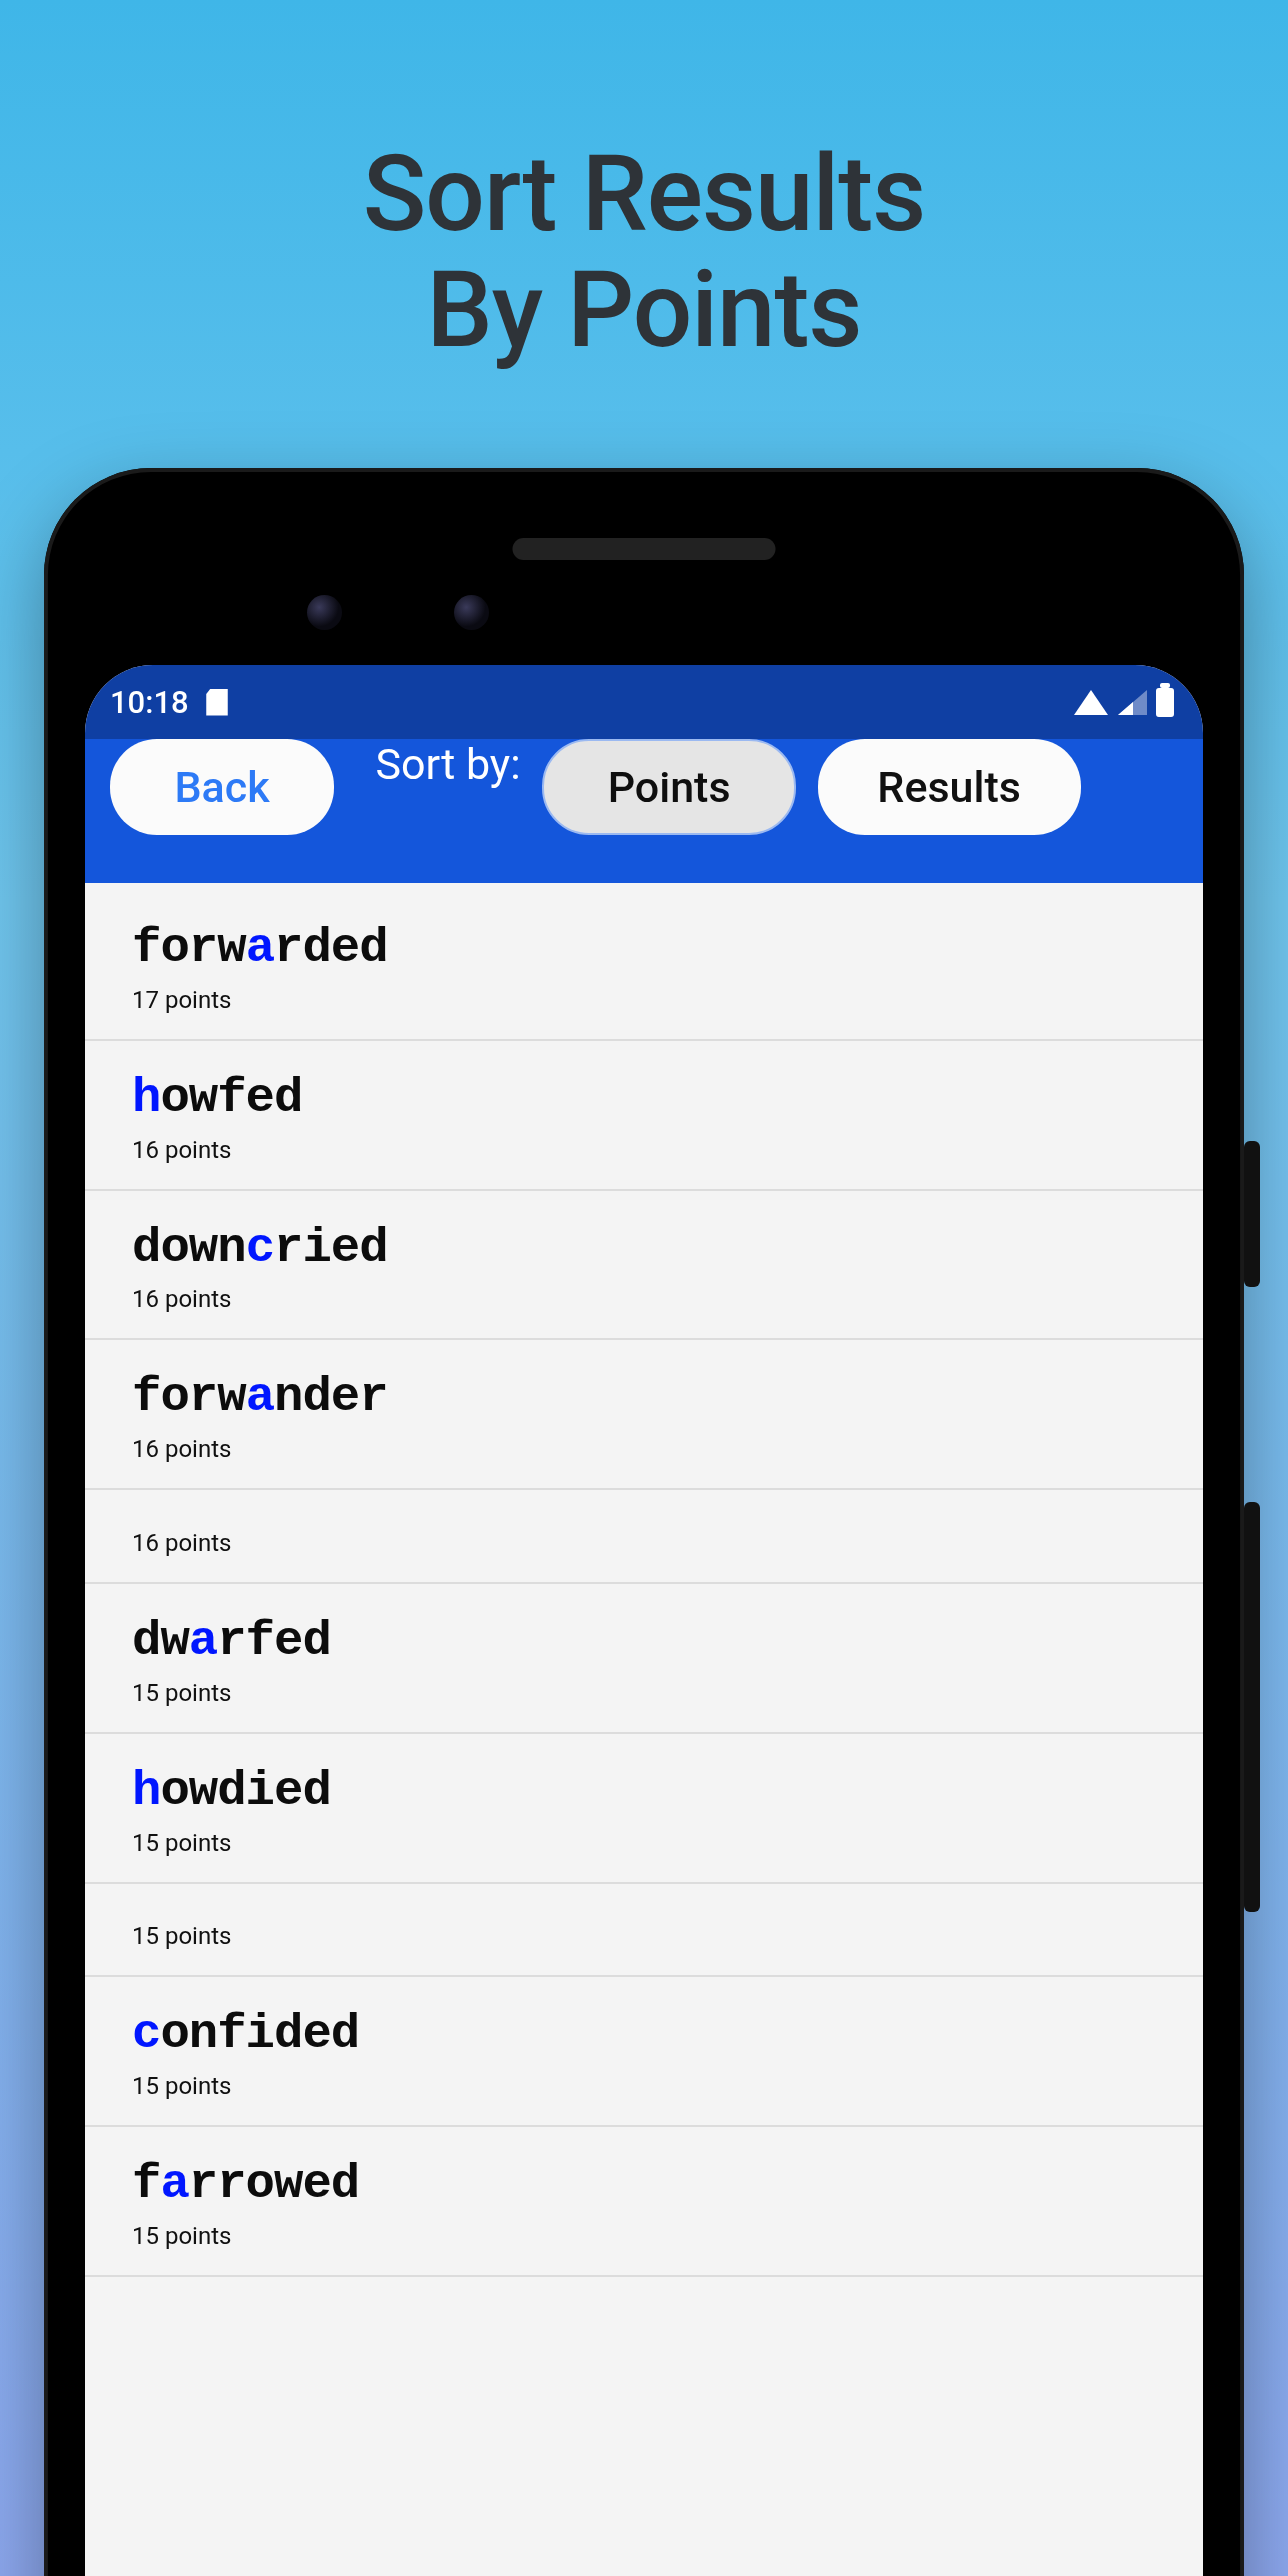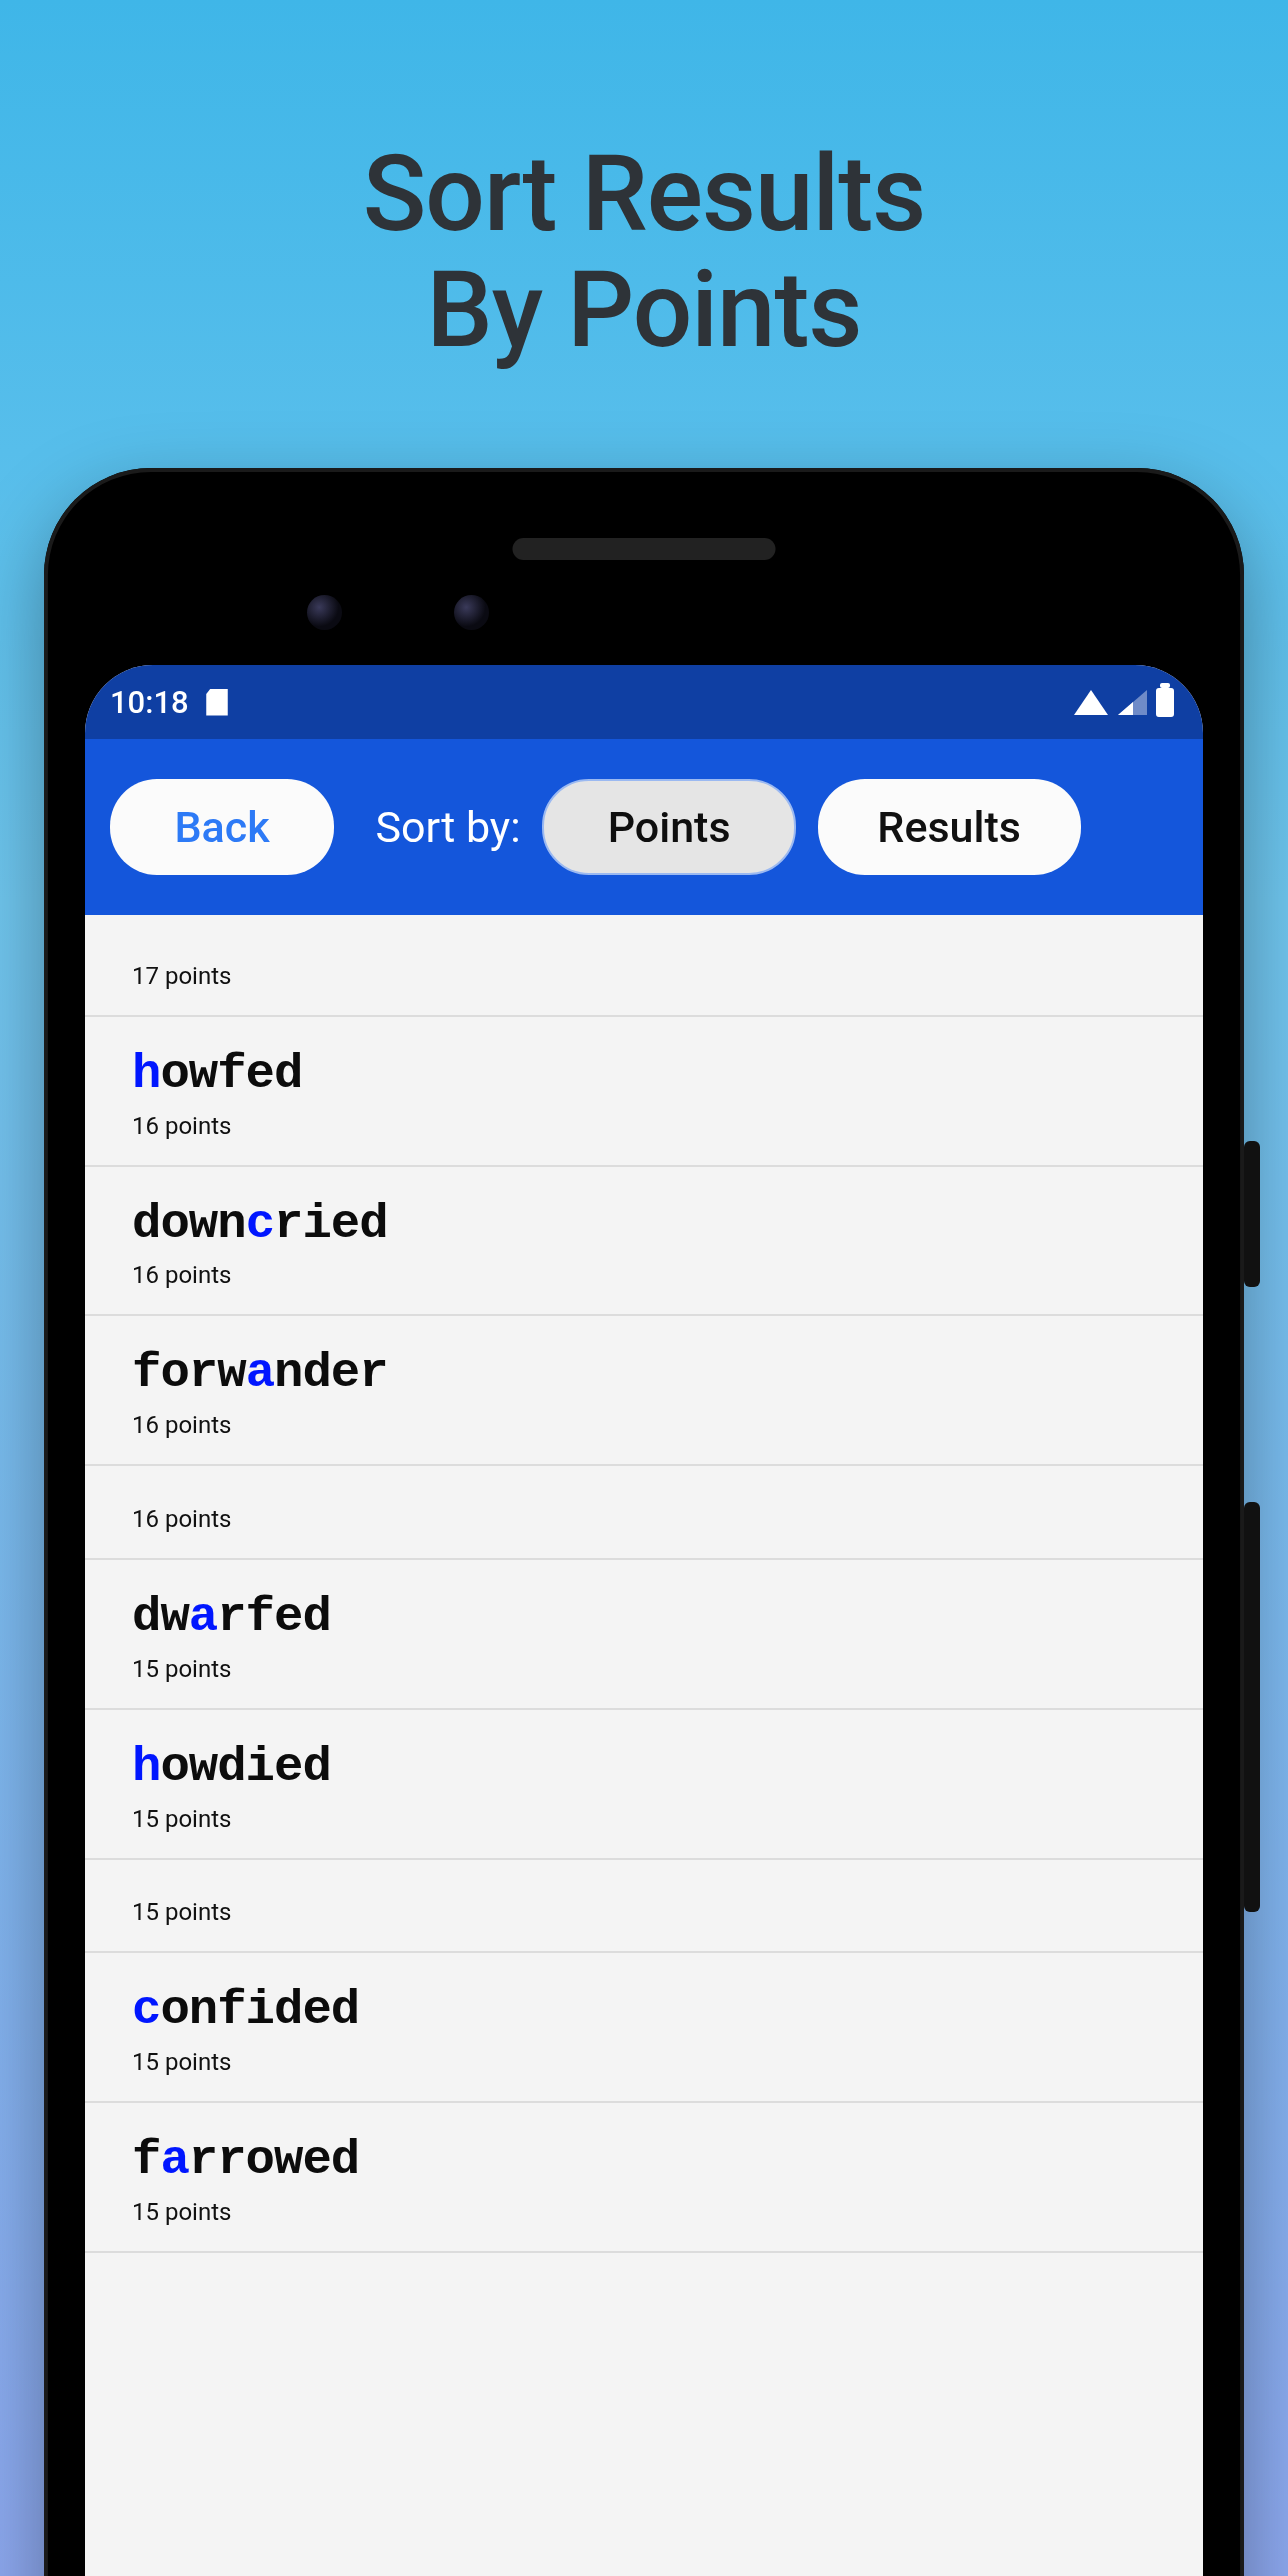--- a/index.html
+++ b/index.html
@@ -123,23 +123,23 @@
   }
   .batt-icon::before {
     content:"";
     position:absolute; top:-4.9px; left:3.9px;
     width:9.8px; height:4.9px; background:#fff; border-radius:2px;
   }
 
   
   .toolbar {
     background: #1456db;
-    height: 176px;
+    height: 144px;
     display: flex;
-    align-items: center;
+    align-items: flex-start;
     gap: 21.5px;
     padding: 0 25px;
   }
   .btn {
     border-radius: 47px;
     height: 96px;
     display: flex;
     align-items: center;
     justify-content: center;
     font-size: 43px;
@@ -224,20 +224,21 @@
 
     <div class="toolbar">
       <div class="btn btn-back">Back</div>
       <div class="sort-label">Sort by:</div>
       <div class="btn btn-points">Points</div>
       <div class="btn btn-length">Results</div>
     </div>
 
     <div class="results" id="results">
         <div class="row">
+          <div class="word">forw<span class="hl">a</span>rded</div>
           <div class="pts">17 points</div>
         </div>
         <div class="row">
           <div class="word"><span class="hl">h</span>owfed</div>
           <div class="pts">16 points</div>
         </div>
         <div class="row">
           <div class="word">down<span class="hl">c</span>ried</div>
           <div class="pts">16 points</div>
         </div>

